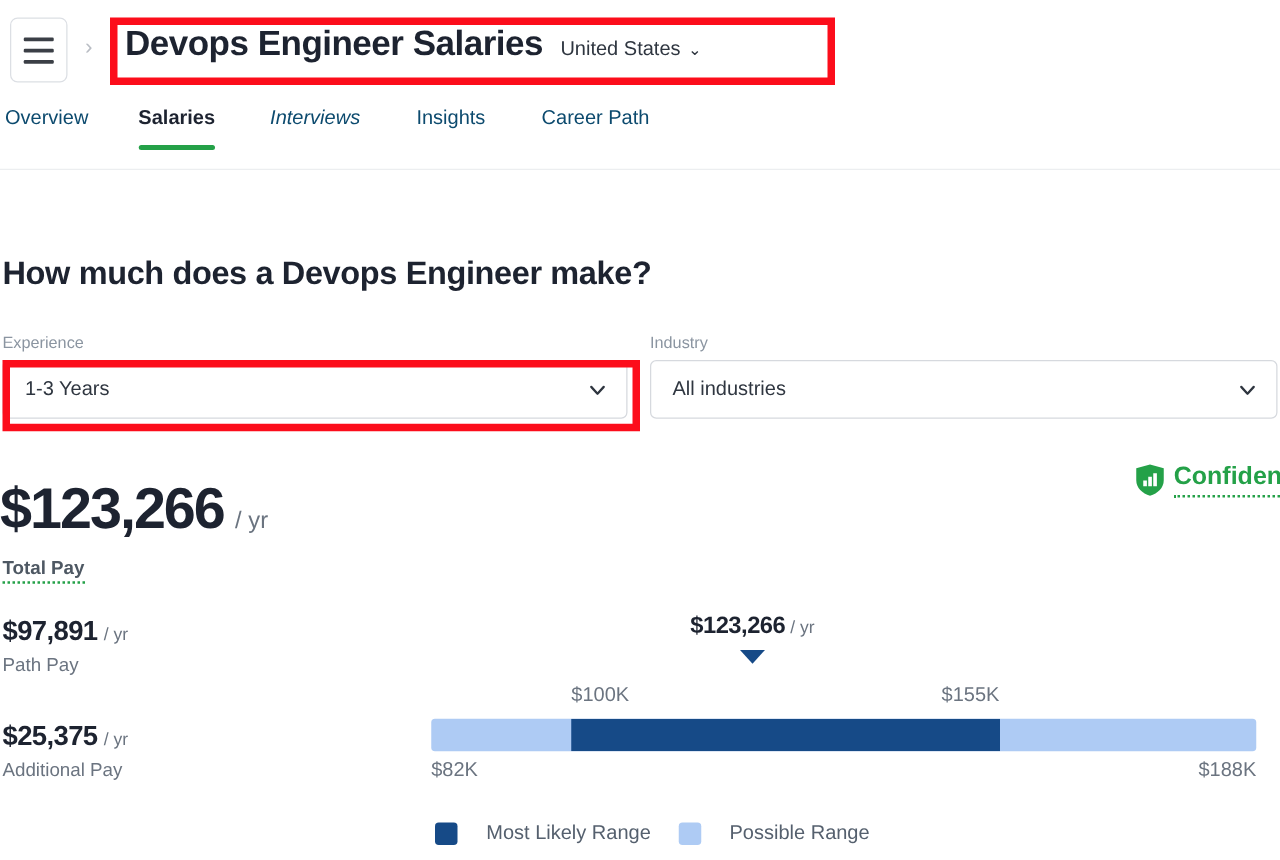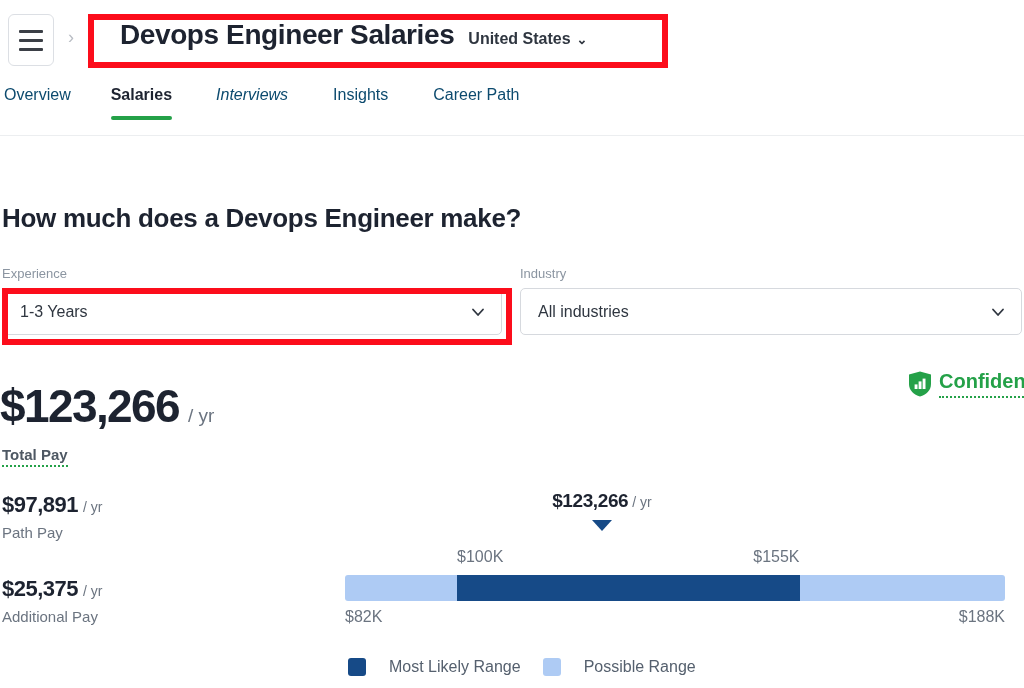--- a/index.html
+++ b/index.html
@@ -61,29 +61,28 @@
     align-items: baseline;
     gap: 14px;
     white-space: nowrap;
   }
   .page-title {
     font-size: 28px;
     font-weight: bold;
     letter-spacing: -0.4px;
     color: #1d2330;
     line-height: 1.1;
-    margin-left: 20px;
   }
   .loc-select {
     display: flex;
     align-items: baseline;
     gap: 6px;
     font-size: 16px;
     color: #2f3640;
-    font-weight: 700;
+    font-weight: 400;
   }
   .loc-caret {
     font-size: 13px;
     color: #2f3640;
   }
 
   
   .redbox {
     position: absolute;
     border: 6px solid #fc0d1b;

